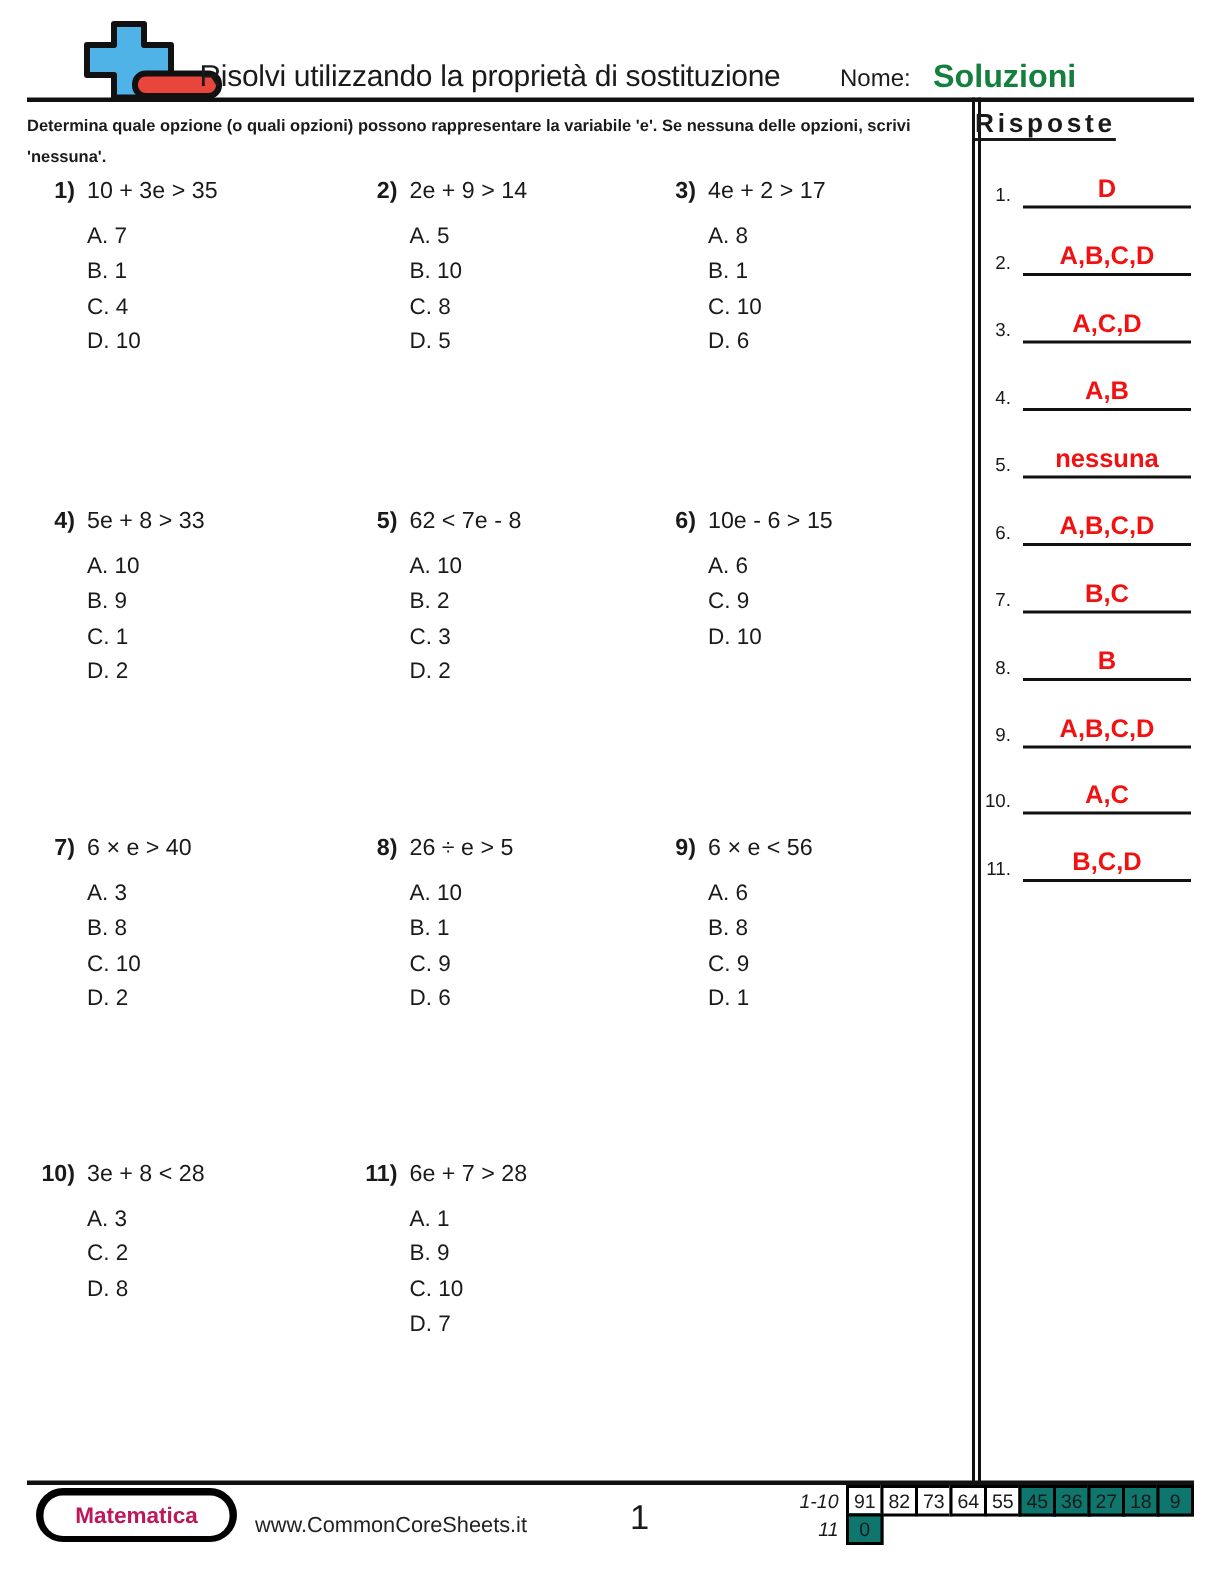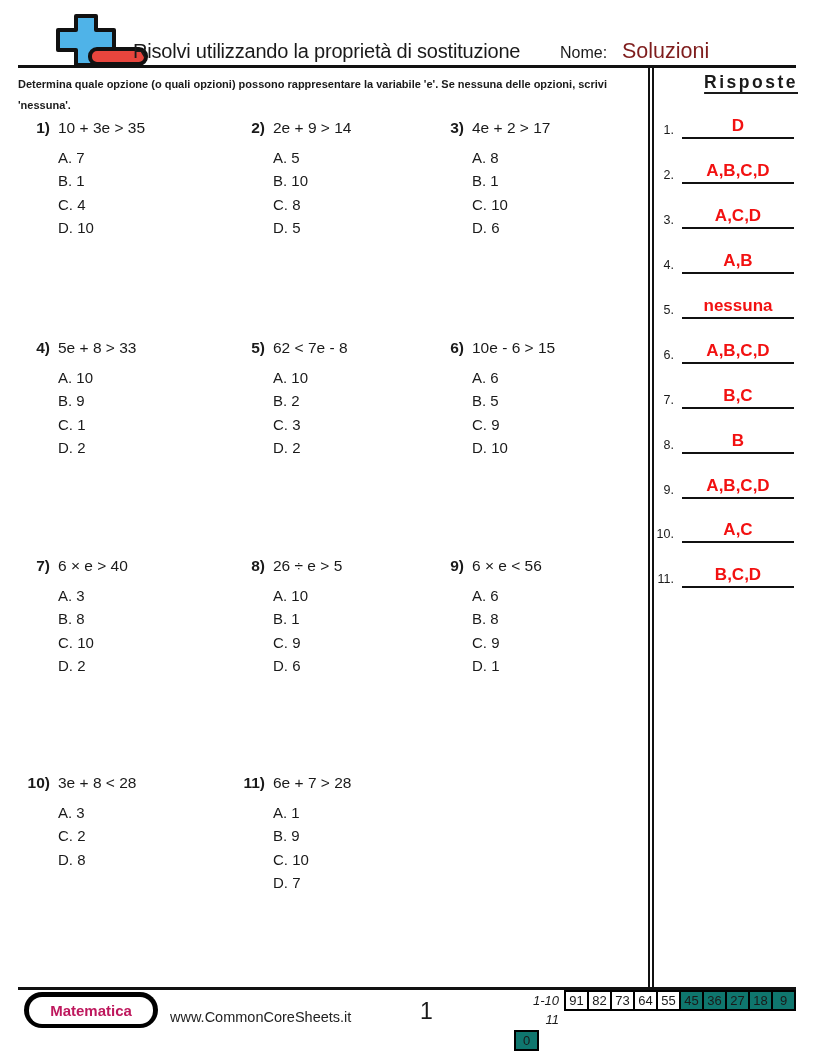--- a/index.html
+++ b/index.html
@@ -6,59 +6,59 @@
   .page{
     position:relative;width:816px;height:1056px;margin:0 auto;
     background:#ffffff;overflow:hidden;
     font-family:"Liberation Sans",sans-serif;color:#1a1a1a;
   }
   
   .top-rule{position:absolute;left:18px;top:65px;width:778px;height:3px;background:#111;}
   .logo{position:absolute;left:44px;top:13px;width:110px;height:55px;}
   .title{position:absolute;left:133px;top:40px;font-size:20px;letter-spacing:-0.2px;}
   .name-label{position:absolute;left:560px;top:44px;font-size:16px;}
-  .name-value{position:absolute;left:622px;top:39px;font-size:21.5px;font-weight:normal;color:#7f1d1d;}
+  .name-value{position:absolute;left:622px;top:39px;font-size:21.5px;font-weight:bold;color:#15803d;}
   
   .instructions{position:absolute;left:18px;top:74px;width:628px;
     font-size:11px;font-weight:bold;line-height:20.5px;}
   
   .v-divider{position:absolute;left:648px;top:65px;width:6px;height:925px;
     border-left:2px solid #111;border-right:2px solid #111;box-sizing:border-box;}
   
   .problem{position:absolute;width:210px;}
   .c1{left:16px}.c2{left:231px}.c3{left:430px}
   .r1{top:119px}.r2{top:339px}.r3{top:557px}.r4{top:774px}
   .p-head{display:flex;align-items:baseline;height:19px;}
   .p-num{width:34px;text-align:right;margin-right:8px;font-weight:bold;font-size:15.5px;flex:none;}
   .p-eq{font-size:15.5px;white-space:nowrap;}
   .p-opts{margin-left:42px;margin-top:8px;}
   .p-opt{height:23.4px;line-height:23.4px;font-size:15px;}
   
-  .answers-title{position:absolute;left:650px;top:72px;width:148px;text-align:right;
+  .answers-title{position:absolute;left:650px;top:72px;width:148px;text-align:left;
     font-size:17.5px;font-weight:bold;letter-spacing:2.5px;
     text-decoration:underline;text-underline-offset:4px;text-decoration-thickness:2px;}
   .ans-item{position:absolute;left:648px;width:150px;height:28px;}
   .ans-num{position:absolute;left:0;bottom:1px;width:26px;text-align:right;font-size:12.5px;}
   .ans-line{margin-left:34px;width:112px;height:26px;border-bottom:2px solid #111;
     display:flex;align-items:flex-end;justify-content:center;
     font-size:17px;font-weight:bold;color:#f21111;padding-bottom:1px;box-sizing:content-box;}
   .a1{top:110px}.a2{top:155px}.a3{top:200px}.a4{top:245px}.a5{top:290px}.a6{top:335px}
   .a7{top:380px}.a8{top:425px}.a9{top:470px}.a10{top:514px}.a11{top:559px}
   
   .bottom-rule{position:absolute;left:18px;top:987px;width:778px;height:3px;background:#111;}
   .badge{position:absolute;left:24px;top:992px;width:134px;height:36px;background:#000;
     border-radius:18px;display:flex;align-items:center;justify-content:center;}
   .badge-inner{background:#fff;border-radius:13px;width:124px;height:27px;
     display:flex;align-items:center;justify-content:center;
     font-weight:bold;font-size:15px;color:#be185d;}
   .website{position:absolute;left:170px;top:1009px;font-size:14.5px;color:#222;text-align:center;}
   .page-number{position:absolute;left:420px;top:998px;font-size:23px;}
   .score-row{position:absolute;display:flex;}
   .score-row-1{left:514px;top:990px;}
-  .score-row-2{left:514px;top:1009px;flex-direction:column;}
+  .score-row-2{left:514px;top:1009px;}
   .score-label{width:45px;text-align:right;padding-right:5px;font-size:13px;line-height:21px;flex:none;font-style:italic;}
   .score-cell{width:25px;height:21px;margin-right:-2px;box-sizing:border-box;
     border:2px solid #000000;background:#fff;display:flex;align-items:center;justify-content:center;
     font-size:13px;flex:none;}
   .score-cell.hl{background:#0f766e;}
 </style>
 </head>
 <body>
 
 <div class="page">
@@ -136,21 +136,20 @@
       <div class="p-opt">D. 2</div>
     </div>
   </div>
   <div class="problem c3 r2">
     <div class="p-head">
         <span class="p-num">6)</span>
         <span class="p-eq">10e - 6 &gt; 15</span>
       </div>
     <div class="p-opts">
       <div class="p-opt">A. 6</div>
-      <div class="p-opt">B. 5</div>
       <div class="p-opt">C. 9</div>
       <div class="p-opt">D. 10</div>
     </div>
   </div>
   <div class="problem c1 r3">
     <div class="p-head">
         <span class="p-num">7)</span>
         <span class="p-eq">6 × e &gt; 40</span>
       </div>
     <div class="p-opts">

